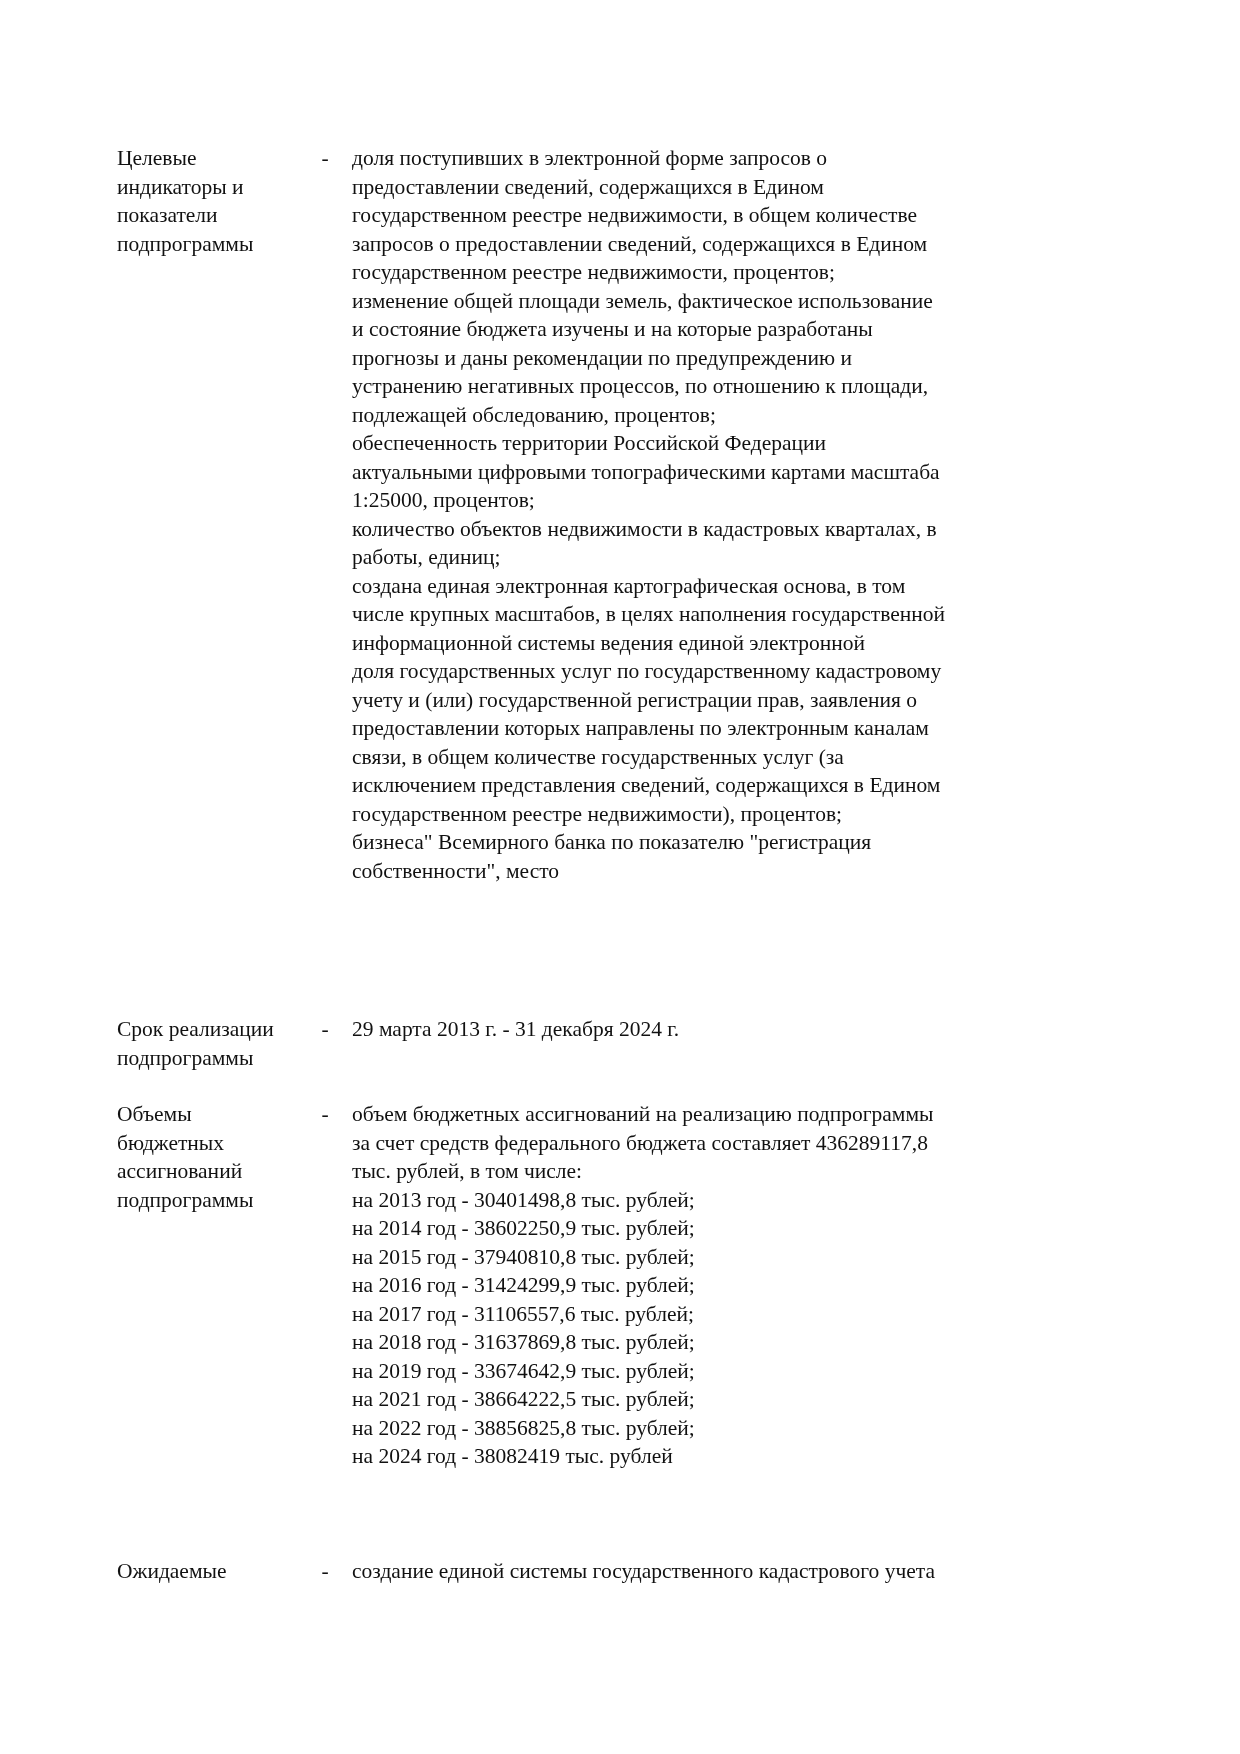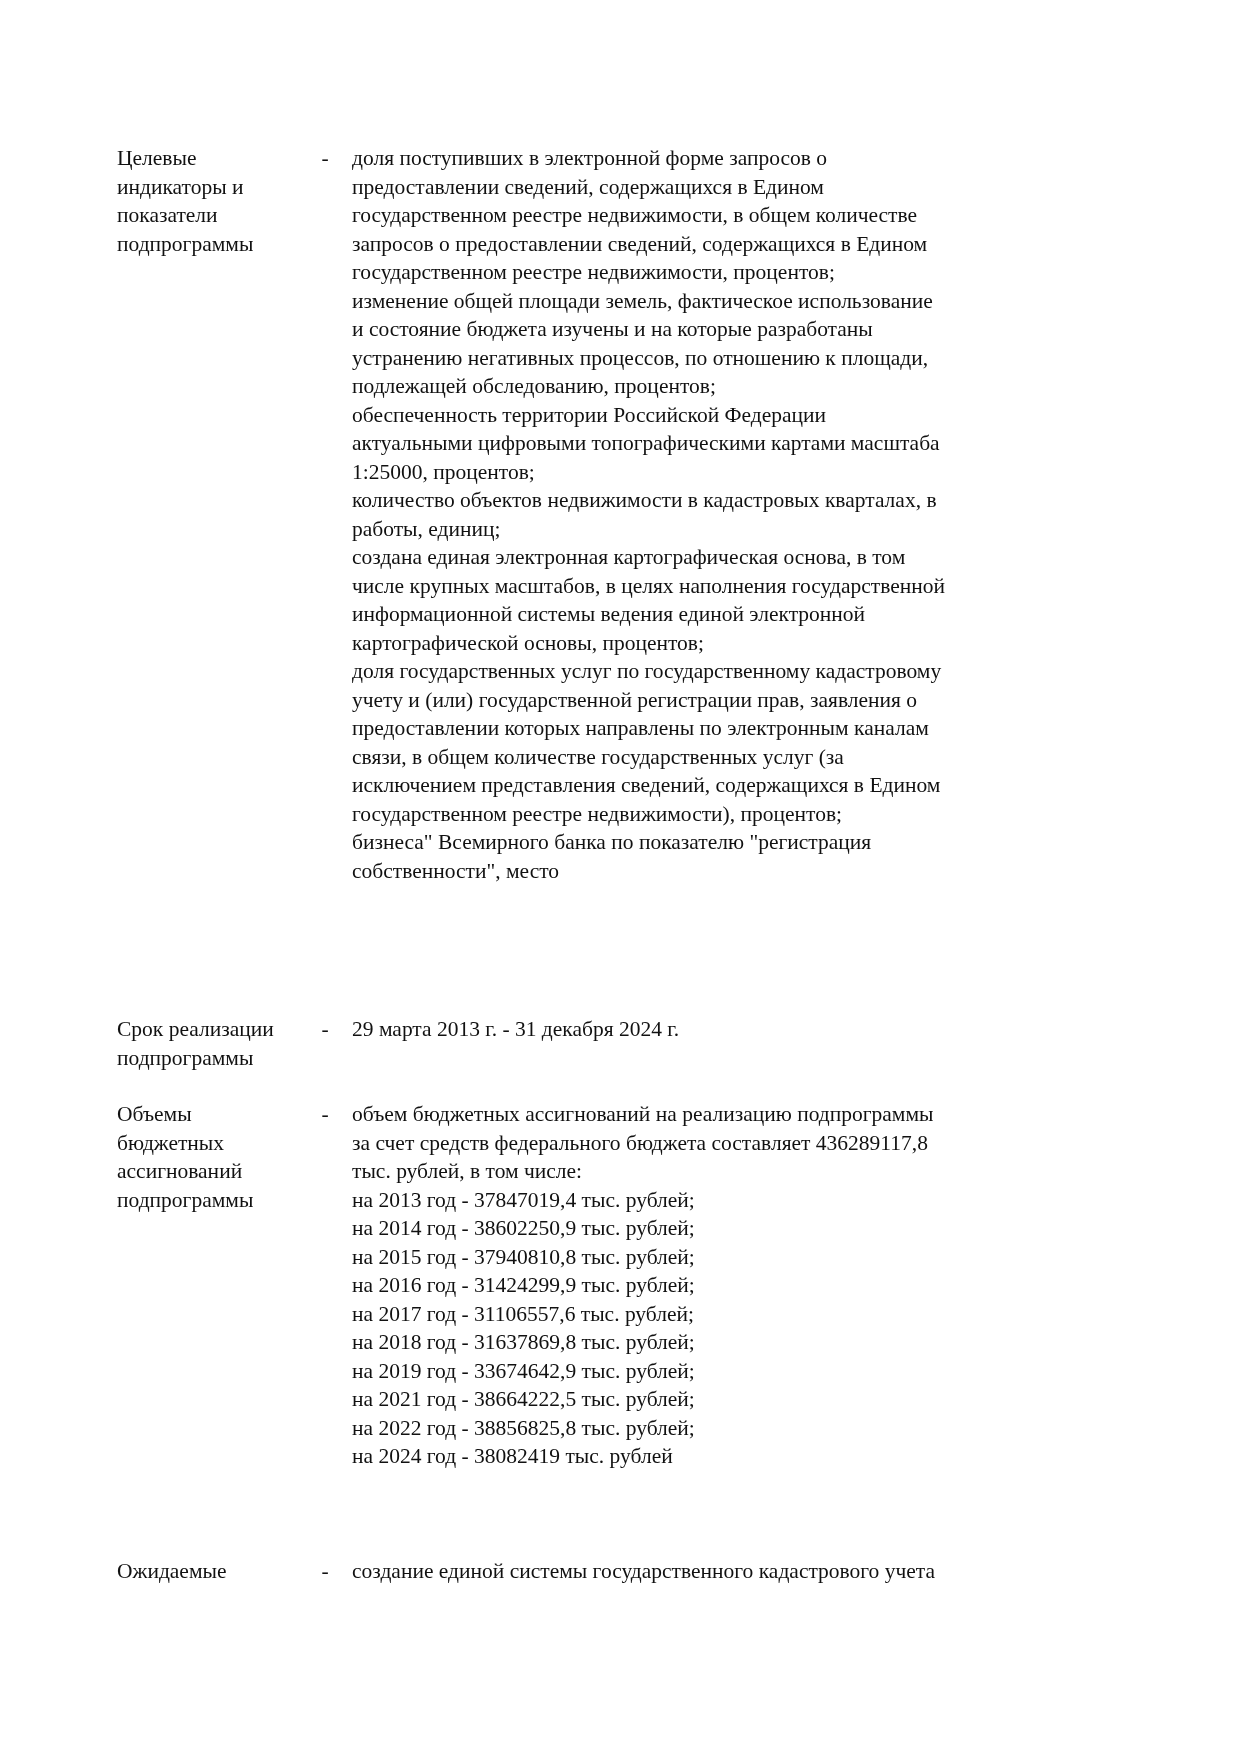--- a/index.html
+++ b/index.html
@@ -29,31 +29,31 @@
 подпрограммы</div>
     <div class="dash">-</div>
     <div class="content">
       <span class="line">доля поступивших в электронной форме запросов о</span>
       <span class="line">предоставлении сведений, содержащихся в Едином</span>
       <span class="line">государственном реестре недвижимости, в общем количестве</span>
       <span class="line">запросов о предоставлении сведений, содержащихся в Едином</span>
       <span class="line">государственном реестре недвижимости, процентов;</span>
       <span class="line">изменение общей площади земель, фактическое использование</span>
       <span class="line">и состояние бюджета изучены и на которые разработаны</span>
+      <span class="line">прогнозы и даны рекомендации по предупреждению и</span>
       <span class="line">устранению негативных процессов, по отношению к площади,</span>
       <span class="line">подлежащей обследованию, процентов;</span>
       <span class="line">обеспеченность территории Российской Федерации</span>
       <span class="line">актуальными цифровыми топографическими картами масштаба</span>
       <span class="line">1:25000, процентов;</span>
       <span class="line">количество объектов недвижимости в кадастровых кварталах, в</span>
       <span class="line">работы, единиц;</span>
       <span class="line">создана единая электронная картографическая основа, в том</span>
       <span class="line">числе крупных масштабов, в целях наполнения государственной</span>
       <span class="line">информационной системы ведения единой электронной</span>
-      <span class="line">картографической основы, процентов;</span>
       <span class="line">доля государственных услуг по государственному кадастровому</span>
       <span class="line">учету и (или) государственной регистрации прав, заявления о</span>
       <span class="line">предоставлении которых направлены по электронным каналам</span>
       <span class="line">связи, в общем количестве государственных услуг (за</span>
       <span class="line">исключением представления сведений, содержащихся в Едином</span>
       <span class="line">государственном реестре недвижимости), процентов;</span>
       <span class="line">бизнеса" Всемирного банка по показателю "регистрация</span>
       <span class="line">собственности", место</span>
     </div>
   </div>
@@ -70,21 +70,21 @@
   <div class="row" style="top:1100px;">
     <div class="label">Объемы
 бюджетных
 ассигнований
 подпрограммы</div>
     <div class="dash">-</div>
     <div class="content">
       <span class="line">объем бюджетных ассигнований на реализацию подпрограммы</span>
       <span class="line">за счет средств федерального бюджета составляет 436289117,8</span>
       <span class="line">тыс. рублей, в том числе:</span>
-      <span class="line">на 2013 год - 37847019,4 тыс. рублей;</span>
+      <span class="line">на 2013 год - 30401498,8 тыс. рублей;</span>
       <span class="line">на 2014 год - 38602250,9 тыс. рублей;</span>
       <span class="line">на 2015 год - 37940810,8 тыс. рублей;</span>
       <span class="line">на 2016 год - 31424299,9 тыс. рублей;</span>
       <span class="line">на 2017 год - 31106557,6 тыс. рублей;</span>
       <span class="line">на 2018 год - 31637869,8 тыс. рублей;</span>
       <span class="line">на 2019 год - 33674642,9 тыс. рублей;</span>
       <span class="line">на 2021 год - 38664222,5 тыс. рублей;</span>
       <span class="line">на 2022 год - 38856825,8 тыс. рублей;</span>
       <span class="line">на 2024 год - 38082419 тыс. рублей</span>
     </div>

